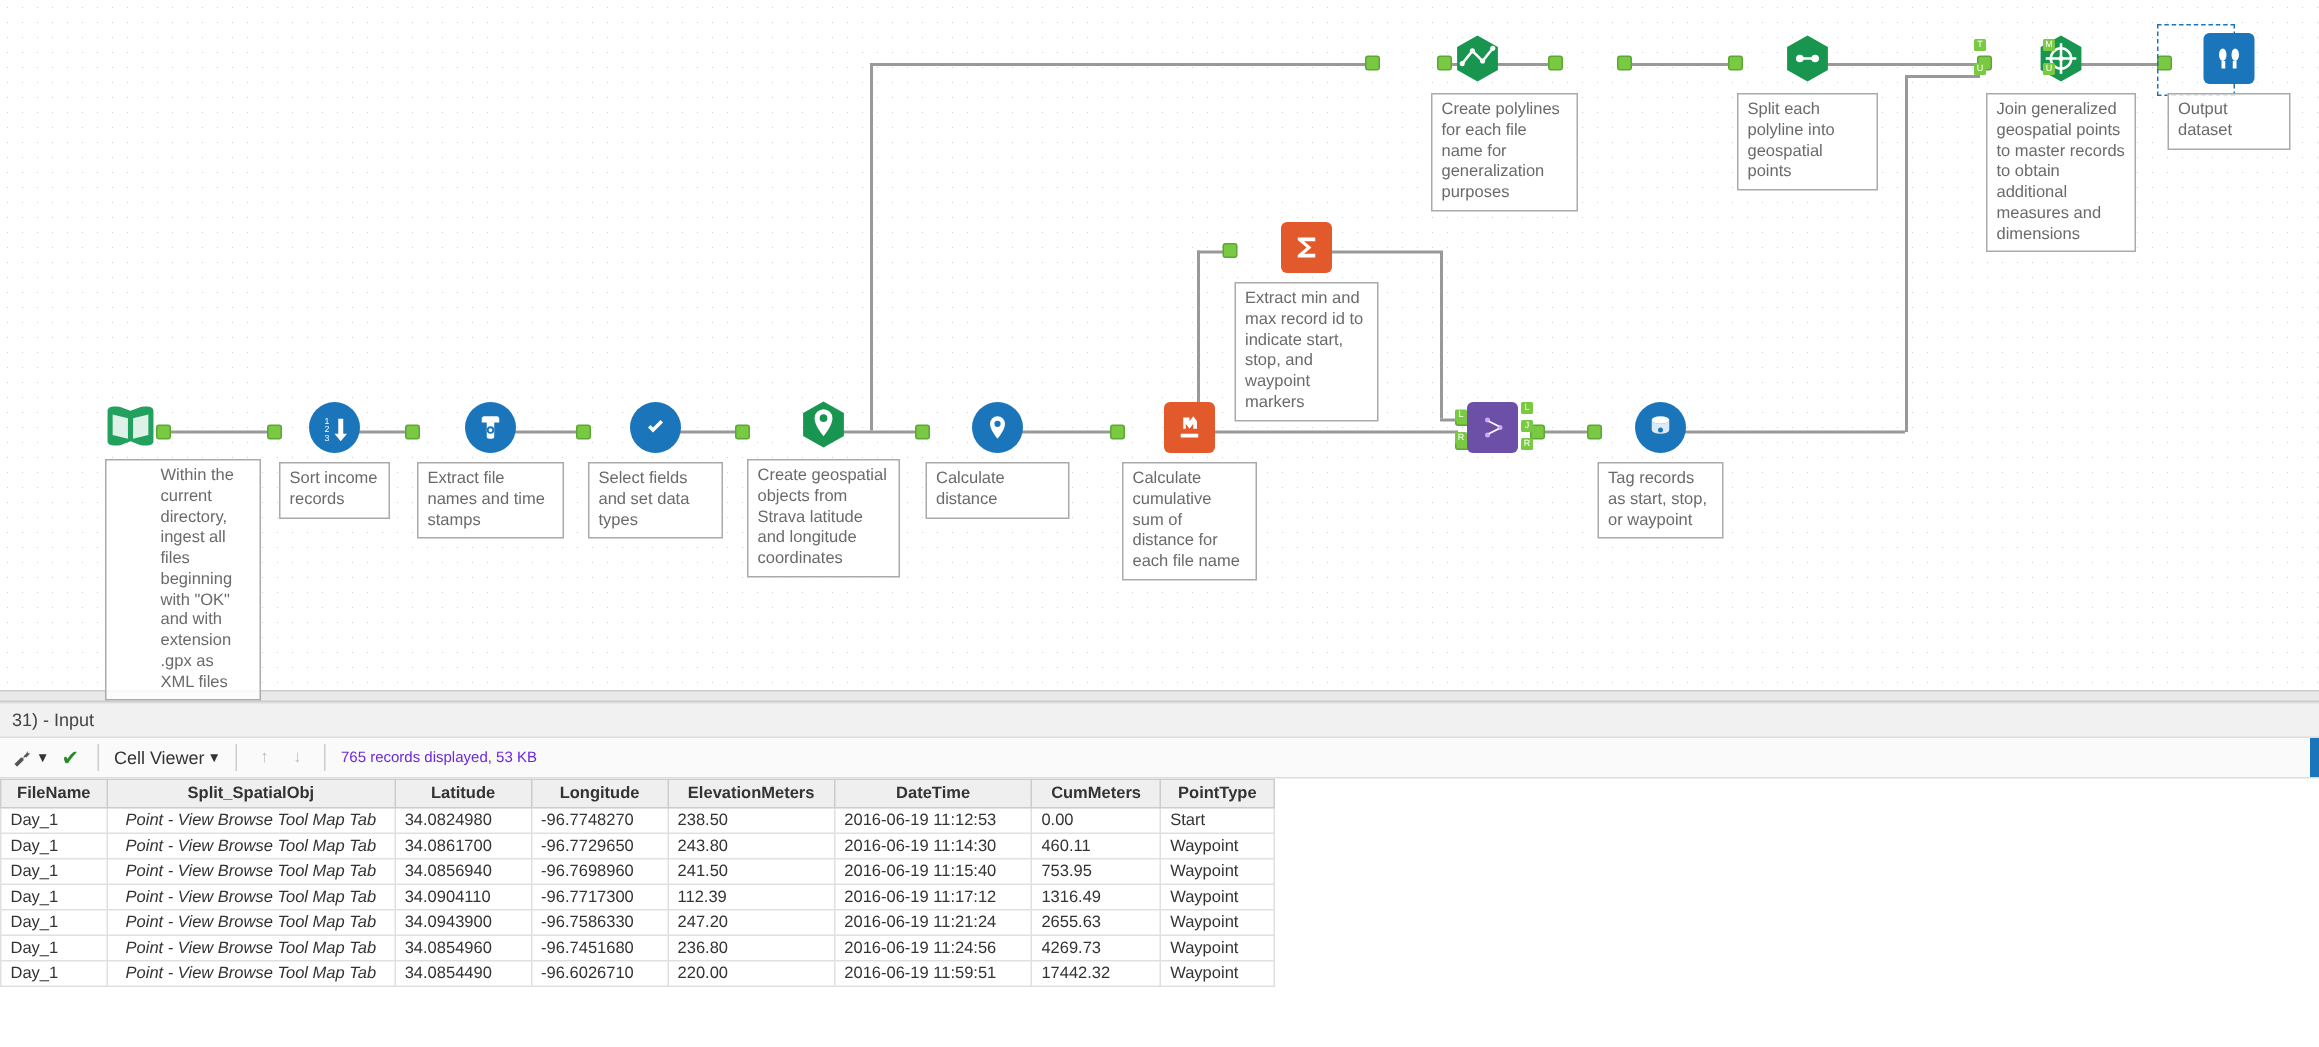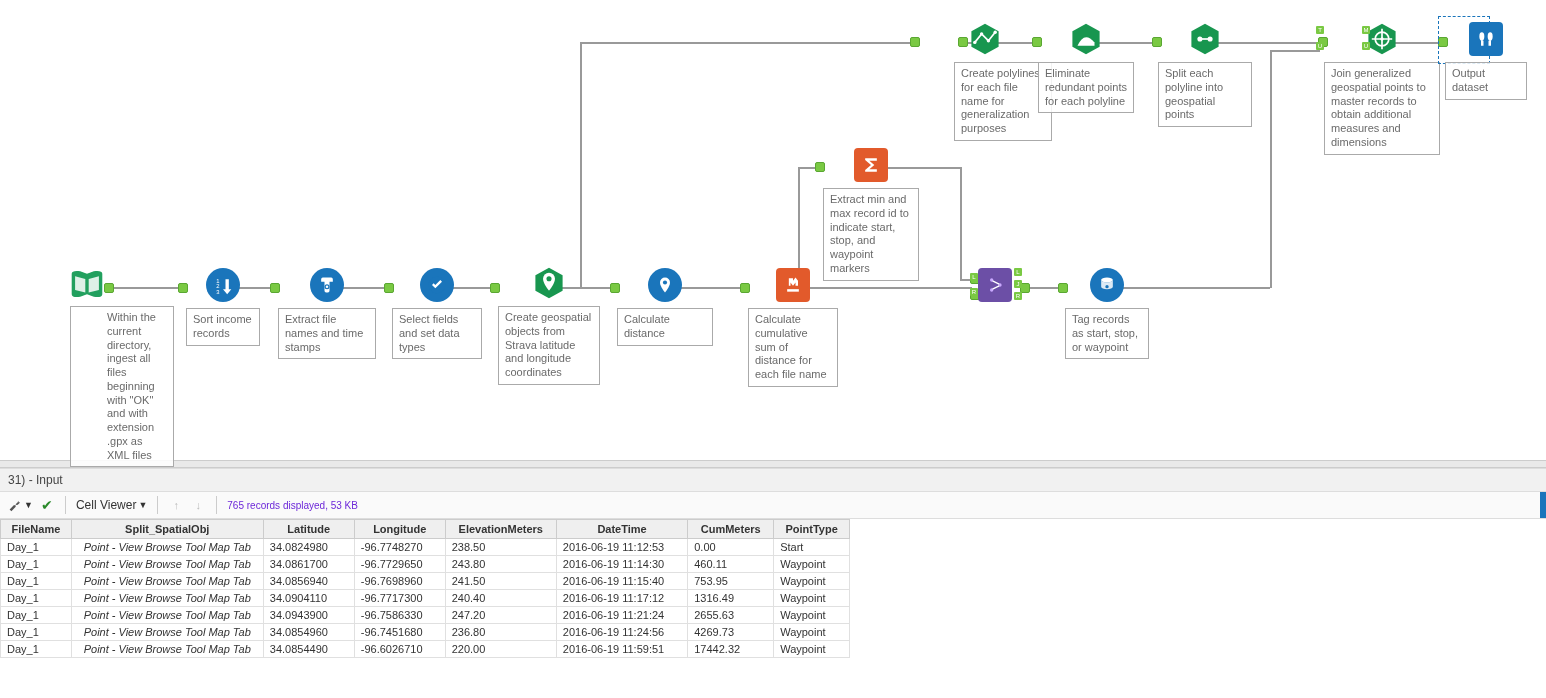--- a/index.html
+++ b/index.html
@@ -232,29 +232,20 @@
           <path stroke="#fff" stroke-width="2" fill="none" d="M8 24 L16 14 L24 22 L32 12"></path>
           <circle cx="8" cy="24" r="2" fill="#fff"></circle>
           <circle cx="16" cy="14" r="2" fill="#fff"></circle>
           <circle cx="24" cy="22" r="2" fill="#fff"></circle>
           <circle cx="32" cy="12" r="2" fill="#fff"></circle>
         </svg>
     </div>
     <div class="caption" style="width:98px;margin-left:36px;">Create polylines for each file name for generalization purposes</div>
   </div>
 
-  <div class="node" style="left:1038px; top:22px;">
-    <div class="icon-box green-hex">
-      <svg class="hex" viewBox="0 0 40 40">
-          <polygon points="20,2 36,11 36,29 20,38 4,29 4,11" fill="#18964f"></polygon>
-          <path fill="#fff" d="M10 28 Q18 10 30 24 L30 28 Z"></path>
-        </svg>
-    </div>
-    <div class="caption" style="width:96px;">Eliminate redundant points for each polyline</div>
-  </div>
 
   <div class="node" style="left:1158px; top:22px;">
     <div class="icon-box green-hex">
       <svg class="hex" viewBox="0 0 40 40">
           <polygon points="20,2 36,11 36,29 20,38 4,29 4,11" fill="#18964f"></polygon>
           <circle cx="14" cy="20" r="3" fill="#fff"></circle>
           <circle cx="26" cy="20" r="3" fill="#fff"></circle>
           <path stroke="#fff" stroke-width="2" d="M14 20 L26 20"></path>
         </svg>
     </div>
@@ -267,21 +258,21 @@
           <polygon points="20,2 36,11 36,29 20,38 4,29 4,11" fill="#18964f"></polygon>
           <circle cx="20" cy="20" r="8" fill="none" stroke="#fff" stroke-width="2"></circle>
           <path stroke="#fff" stroke-width="2" d="M20 8 V32 M8 20 H32"></path>
           <circle cx="20" cy="20" r="2" fill="#fff"></circle>
         </svg>
     </div>
     <div class="tinytag" style="left:-8px; top:4px; background:#7ac943;">T</div>
     <div class="tinytag" style="left:-8px; top:20px; background:#7ac943;">U</div>
     <div class="tinytag" style="left:38px; top:4px; background:#7ac943;">M</div>
     <div class="tinytag" style="left:38px; top:20px; background:#7ac943;">U</div>
-    <div class="caption" style="width:116px;">Join generalized geospatial points to master records to obtain additional measures and dimensions</div>
+    <div class="caption" style="width:100px;">Join generalized geospatial points to master records to obtain additional measures and dimensions</div>
   </div>
 
   <div class="selbox" style="left:1438px; top:16px; width:52px; height:48px;"></div>
   <div class="node" style="left:1445px; top:22px;">
     <div class="icon-box" style="background:#1a75bb; border-radius:4px;">
       <svg viewBox="0 0 24 24">
           <path fill="#fff" d="M7 4 a3 5 0 0 1 0 10 a3 5 0 0 1 0 -10 Z M17 4 a3 5 0 0 1 0 10 a3 5 0 0 1 0 -10 Z M6 14 h3 v6 h-3 Z M15 14 h3 v6 h-3 Z"></path>
         </svg>
     </div>
     <div class="caption" style="width:82px;">Output dataset</div>
@@ -359,21 +350,21 @@
           <td class="num">241.50</td>
           <td>2016-06-19 11:15:40</td>
           <td class="num">753.95</td>
           <td>Waypoint</td>
         </tr>
         <tr>
           <td>Day_1</td>
           <td class="link">Point - View Browse Tool Map Tab</td>
           <td class="num">34.0904110</td>
           <td class="num">-96.7717300</td>
-          <td class="num">240.40</td>
+          <td class="num">112.39</td>
           <td>2016-06-19 11:17:12</td>
           <td class="num">1316.49</td>
           <td>Waypoint</td>
         </tr>
         <tr>
           <td>Day_1</td>
           <td class="link">Point - View Browse Tool Map Tab</td>
           <td class="num">34.0943900</td>
           <td class="num">-96.7586330</td>
           <td class="num">247.20</td>

